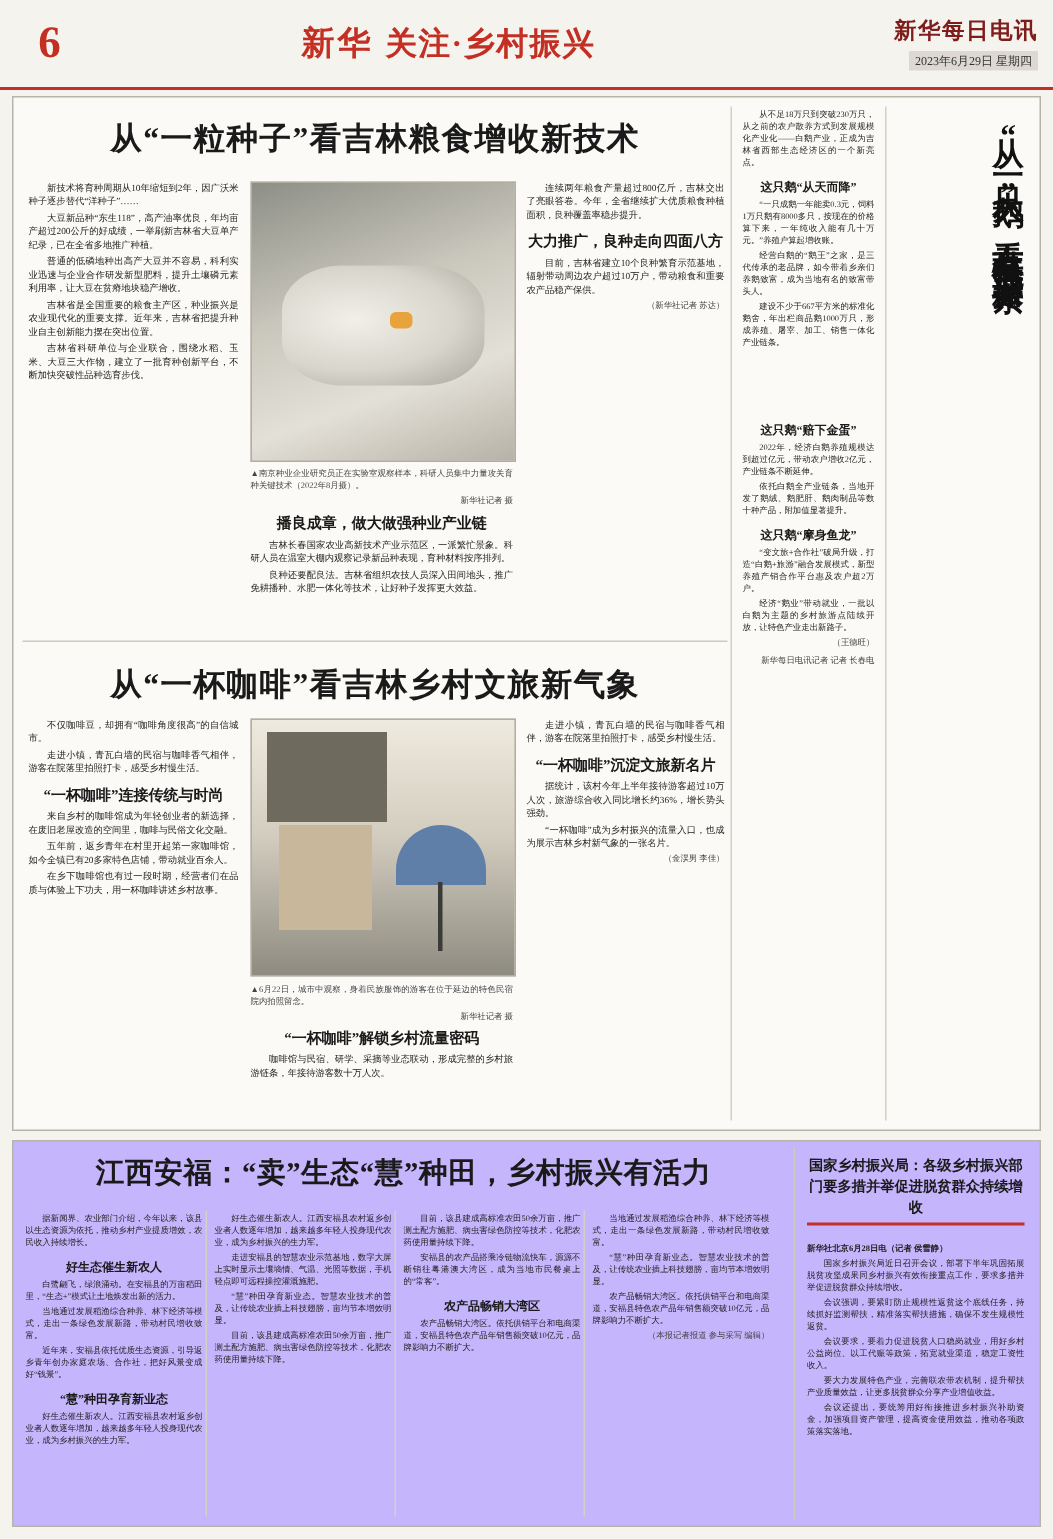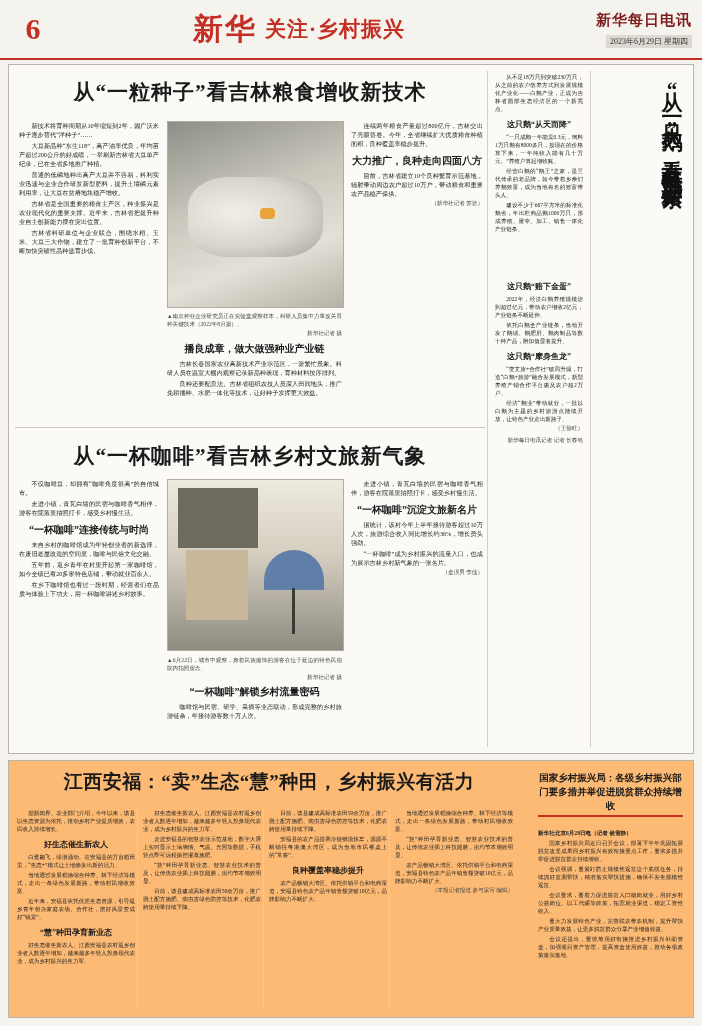--- a/index.html
+++ b/index.html
@@ -26,21 +26,21 @@
   .page-num{
     font-family:"Liberation Serif",serif;
     font-size:30px;font-weight:bold;color:#c42f23;
     width:46px;text-align:center;
     line-height:1;
   }
   .mast-center{
     flex:1;display:flex;align-items:center;justify-content:center;gap:8px;
   }
   .mast-logo{
-    font-size:30px;font-weight:bold;color:#c42f23;
+    font-size:22px;font-weight:bold;color:#c42f23;
     letter-spacing:2px;
     font-family:"DejaVu Sans", sans-serif;
   }
   .mast-topic{
     font-size:21px;font-weight:bold;color:#c42f23;letter-spacing:1px;
   }
   .mast-right{
     text-align:right;width:150px;
   }
   .mast-paper{
@@ -90,21 +90,21 @@
   .credit{
     font-size:5.6px;text-align:right;color:#444;margin-top:2px;
   }
   .photo{
     background:#cfc9bf;position:relative;overflow:hidden;
     border:1px solid #b3aca1;
   }
   
   .lower{
     position:absolute;left:8px;top:760px;width:686px;height:258px;
-    border:1px solid #b9b4aa;background:#fdba74;box-sizing:border-box;
+    border:1px solid #b9b4aa;background:#c4b5fd;box-sizing:border-box;
   }
   .lower-head{
     font-size:19px;font-weight:bold;text-align:center;margin:8px 10px 6px 10px;
     letter-spacing:0.5px;
   }
   .box-right{
     position:absolute;right:4px;top:4px;width:160px;height:248px;
     border-left:1px solid #cfcac0;padding:6px 6px 0 8px;box-sizing:border-box;
   }
   .box-right .bh{
@@ -247,21 +247,21 @@
     <div class="col" style="left:134px;top:48px;width:118px;">
       <p class="tiny">好生态催生新农人。江西安福县农村返乡创业者人数逐年增加，越来越多年轻人投身现代农业，成为乡村振兴的生力军。</p>
       <p class="tiny">走进安福县的智慧农业示范基地，数字大屏上实时显示土壤墒情、气温、光照等数据，手机轻点即可远程操控灌溉施肥。</p>
       <p class="tiny">“慧”种田孕育新业态。智慧农业技术的普及，让传统农业插上科技翅膀，亩均节本增效明显。</p>
       <p class="tiny">目前，该县建成高标准农田50余万亩，推广测土配方施肥、病虫害绿色防控等技术，化肥农药使用量持续下降。</p>
     </div>
 
     <div class="col" style="left:260px;top:48px;width:118px;">
       <p class="tiny">目前，该县建成高标准农田50余万亩，推广测土配方施肥、病虫害绿色防控等技术，化肥农药使用量持续下降。</p>
       <p class="tiny">安福县的农产品搭乘冷链物流快车，源源不断销往粤港澳大湾区，成为当地市民餐桌上的“常客”。</p>
-      <div class="subhead" style="font-size:8px;">良种覆盖率稳步提升</div>
+      <div class="subhead" style="font-size:8px;">农产品畅销大湾区</div>
       <p class="tiny">农产品畅销大湾区。依托供销平台和电商渠道，安福县特色农产品年销售额突破10亿元，品牌影响力不断扩大。</p>
     </div>
 
     <div class="col" style="left:386px;top:48px;width:118px;">
       <p class="tiny">当地通过发展稻渔综合种养、林下经济等模式，走出一条绿色发展新路，带动村民增收致富。</p>
       <p class="tiny">“慧”种田孕育新业态。智慧农业技术的普及，让传统农业插上科技翅膀，亩均节本增效明显。</p>
       <p class="tiny">农产品畅销大湾区。依托供销平台和电商渠道，安福县特色农产品年销售额突破10亿元，品牌影响力不断扩大。</p>
       <div class="credit">（本报记者报道 参与采写 编辑）</div>
     </div>
 

